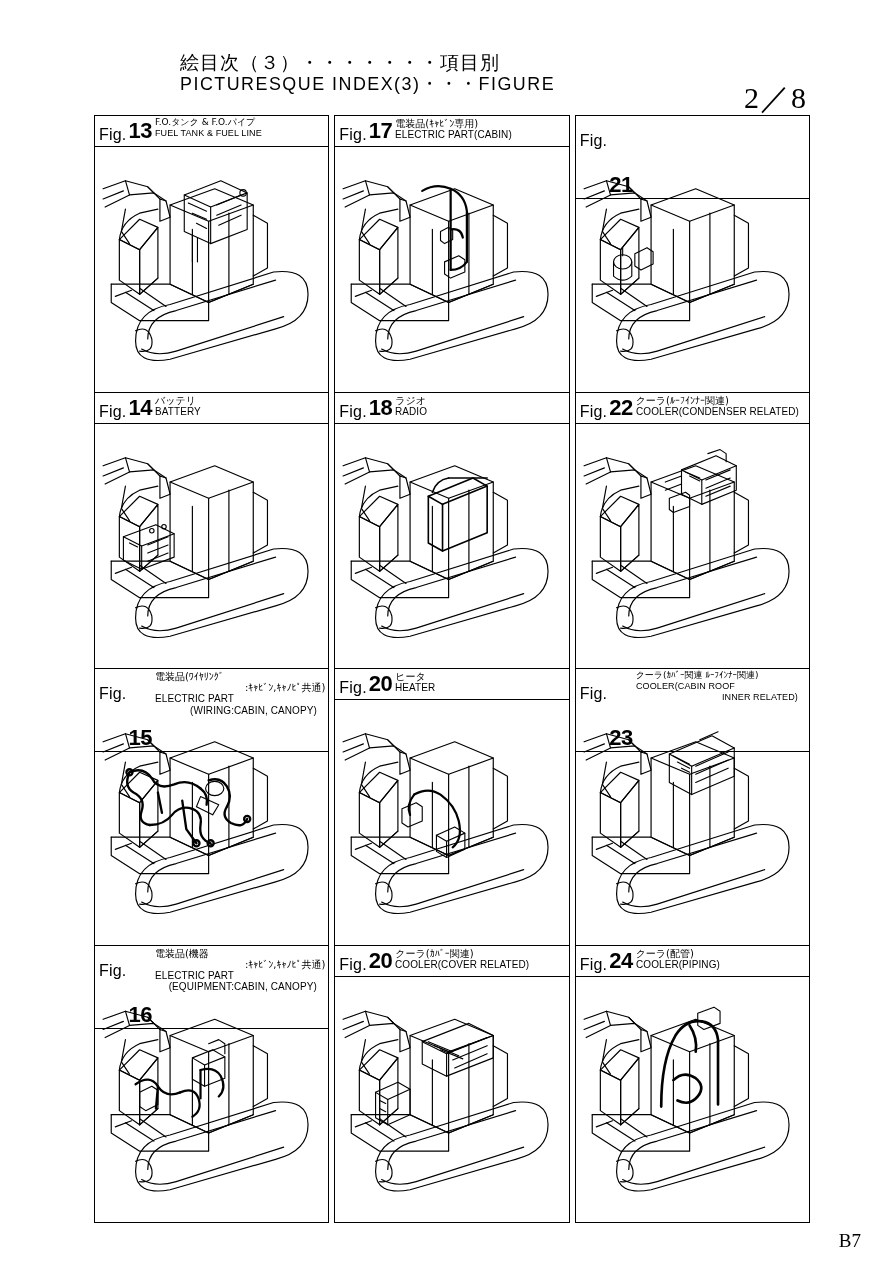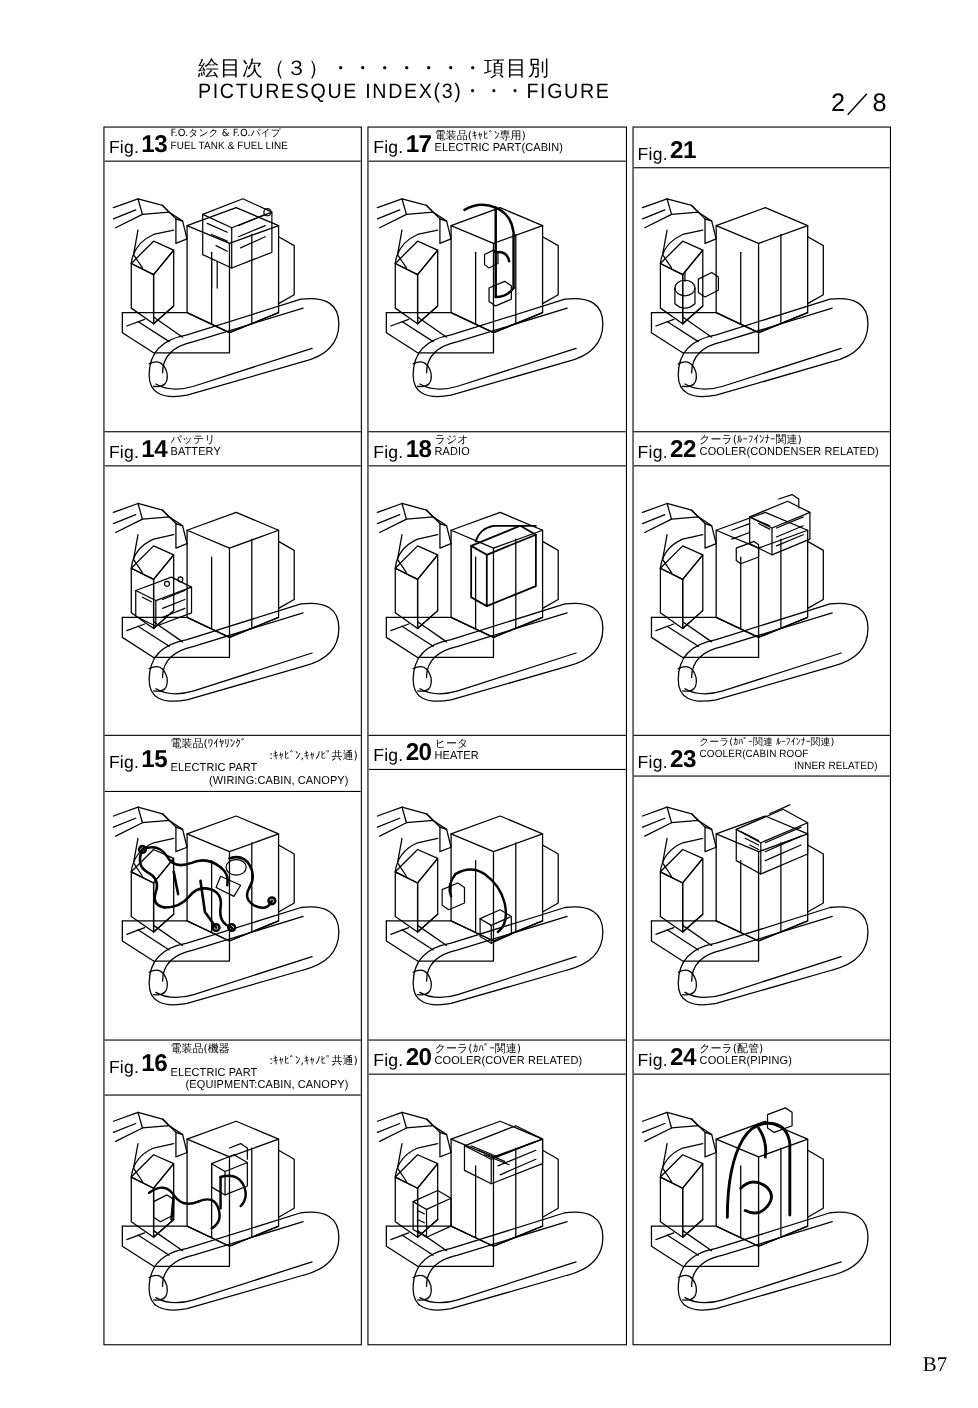--- a/index.html
+++ b/index.html
@@ -9,22 +9,22 @@
     color:#000;overflow:hidden;
   }
   .page{position:absolute;inset:0;padding-left:10px;}
 
   
   .header{position:absolute;left:180px;top:52px;width:640px;}
   .hdr-line{white-space:pre;line-height:1.12;}
   .hdr-jp{font-family:"DejaVu Sans",sans-serif;font-size:19px;letter-spacing:1px;}
   .hdr-en{font-family:"Liberation Sans",sans-serif;font-size:19px;letter-spacing:1.6px;
           font-stretch:condensed;transform:scaleX(.94);transform-origin:left center;}
-  .pageno{position:absolute;right:82px;top:78px;font-size:23px;letter-spacing:1px;
-          font-family:Liberation Sans, sans-serif;}
+  .pageno{position:absolute;right:82px;top:78px;font-size:30px;letter-spacing:1px;
+          font-family:Liberation Serif, serif;}
   .footer{position:absolute;right:28px;bottom:28px;font-size:19px;
           font-family:Liberation Serif, serif;}
 
   
   .grid{position:absolute;left:94px;top:115px;width:716px;height:1108px;
         display:grid;grid-template-columns:1fr 1fr 1fr;column-gap:5px;}
   .col{display:grid;grid-template-rows:1fr 1fr 1fr 1fr;row-gap:0;
        border:1.6px solid #000;}
   .cell{position:relative;border-bottom:1.4px solid #000;overflow:hidden;}
   .col .cell:last-child{border-bottom:none;}
@@ -40,21 +40,21 @@
   .txt{flex:1;min-width:0;padding-top:0px;}
   .jp{font-family:"DejaVu Sans",sans-serif;font-size:10px;line-height:1.1;
       white-space:pre;letter-spacing:0;}
   .en{font-family:"Liberation Sans",sans-serif;font-size:10.5px;line-height:1.12;
       white-space:pre;letter-spacing:.1px;transform:scaleX(.95);
       transform-origin:left center;}
   .en.ind{text-align:right;}
   .jp.small{font-size:9px;}
   .en.small{font-size:9.5px;}
   .cap.tall .fig{padding-top:14px;}
-  .cap.tall .num{padding-top:8px;}
+  .cap.tall .num{padding-top:8px;margin-top:48px;}
 
   
   .art{position:absolute;left:0;right:0;bottom:0;top:0;}
   .art svg{position:absolute;left:0;bottom:0;width:100%;height:100%;}
 </style>
 </head>
 <body>
 
 <div class="page">
 

